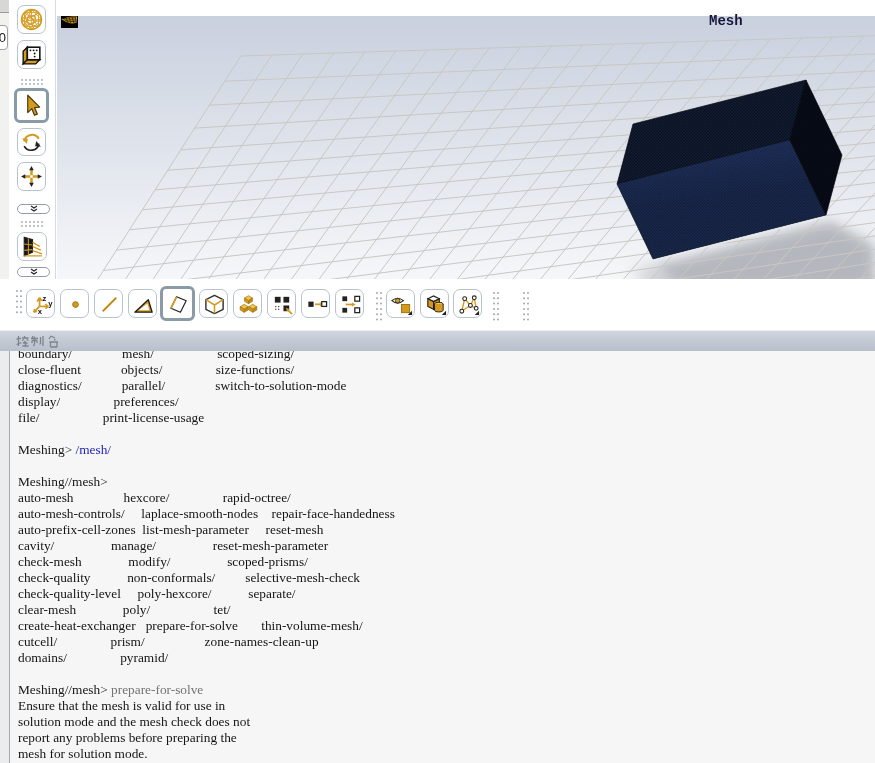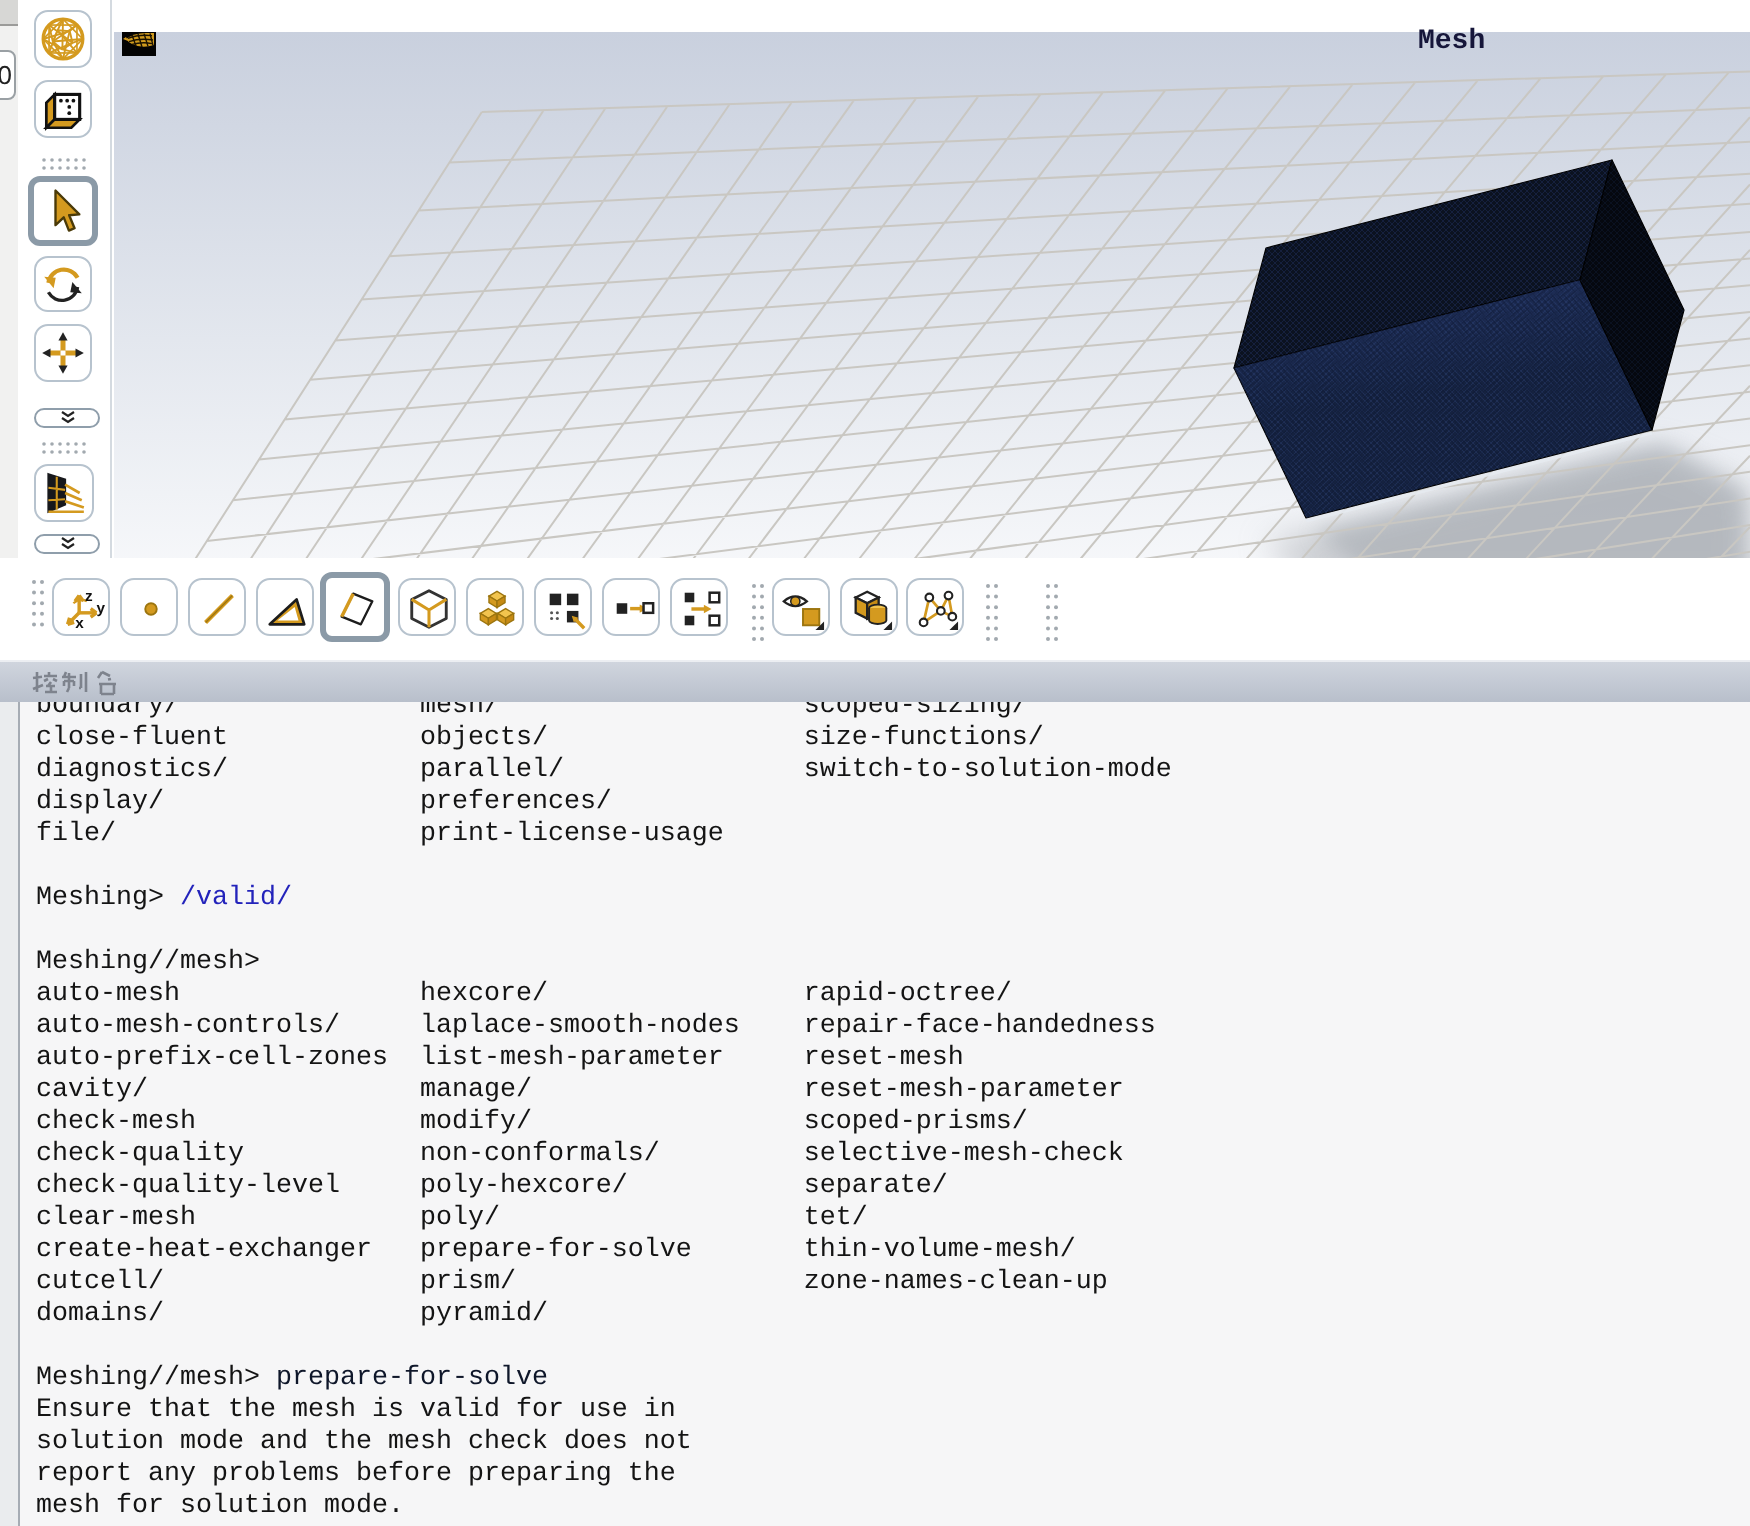--- a/index.html
+++ b/index.html
@@ -365,39 +365,39 @@
 <svg class="abs" style="left:16px;top:4px" width="44" height="14" viewBox="0 0 44 14">
       <path d="M2.5 1 L2.5 11 M0.5 4 L5 3.4 M0.5 9.5 L5.5 7.5" stroke="#7e838d" stroke-width="1.3" fill="none"></path>
       <path d="M8.5 1 L8.5 3 M6 3 L12.5 3 M6 5.5 L8 4.5 M12.5 5.5 L10.5 4.5 M9.5 6 L8 8 M7 8 L11.5 8 M6.5 11 L12.5 11 M9.5 8 L9.5 11" stroke="#7e838d" stroke-width="1.3" fill="none"></path>
       <path d="M17 1 L16 3.5 M18.5 1.5 L18.5 9 M15 3.5 L22 3.5 M16 5.5 L21 5.5 M16 5.5 L16 8 M21 5.5 L21 8 M18.5 9 L17.5 11" stroke="#7e838d" stroke-width="1.3" fill="none"></path>
       <path d="M24.5 2 L24.5 9 M27 1 L27 11 M24.5 9 L23.5 9" stroke="#7e838d" stroke-width="1.3" fill="none"></path>
       <path d="M35 1 L33 4 M35 1 L39 3 M39.5 4.5 L38 4.8 M33.5 7 L42 7 M34.5 7 L34.5 12 M41 7 L41 12 M34.5 12 L41 12" stroke="#7e838d" stroke-width="1.3" fill="none"></path>
     </svg>
 </div>
 <div class="abs" style="left:0;top:351px;width:875px;height:412px;background:#f6f6f7;overflow:hidden">
  <div class="abs" style="left:0;top:0;width:10px;height:412px;background:#eaecee;border-right:1px solid #a6acb4"></div>
- <pre style="position:absolute;left:18px;top:-5px;font-family:Liberation Mono, monospace;font-size:13.33px;line-height:16px;color:#141414">boundary/               mesh/                   scoped-sizing/
+ <pre style="position:absolute;left:18px;top:-5px;font-family:Liberation Serif, serif;font-size:13.33px;line-height:16px;color:#141414">boundary/               mesh/                   scoped-sizing/
 close-fluent            objects/                size-functions/
 diagnostics/            parallel/               switch-to-solution-mode
 display/                preferences/
 file/                   print-license-usage
 
-Meshing&gt; <span style="color:#2323bb">/valid/</span>
+Meshing&gt; <span style="color:#2323bb">/mesh/</span>
 
 Meshing//mesh&gt;
 auto-mesh               hexcore/                rapid-octree/
 auto-mesh-controls/     laplace-smooth-nodes    repair-face-handedness
 auto-prefix-cell-zones  list-mesh-parameter     reset-mesh
 cavity/                 manage/                 reset-mesh-parameter
 check-mesh              modify/                 scoped-prisms/
 check-quality           non-conformals/         selective-mesh-check
 check-quality-level     poly-hexcore/           separate/
 clear-mesh              poly/                   tet/
 create-heat-exchanger   prepare-for-solve       thin-volume-mesh/
 cutcell/                prism/                  zone-names-clean-up
 domains/                pyramid/
 
-Meshing//mesh&gt; <span style="color:#0f172a">prepare-for-solve</span>
+Meshing//mesh&gt; <span style="color:#737373">prepare-for-solve</span>
 Ensure that the mesh is valid for use in
 solution mode and the mesh check does not
 report any problems before preparing the
 mesh for solution mode.</pre>
 </div>
 
 </body></html>

